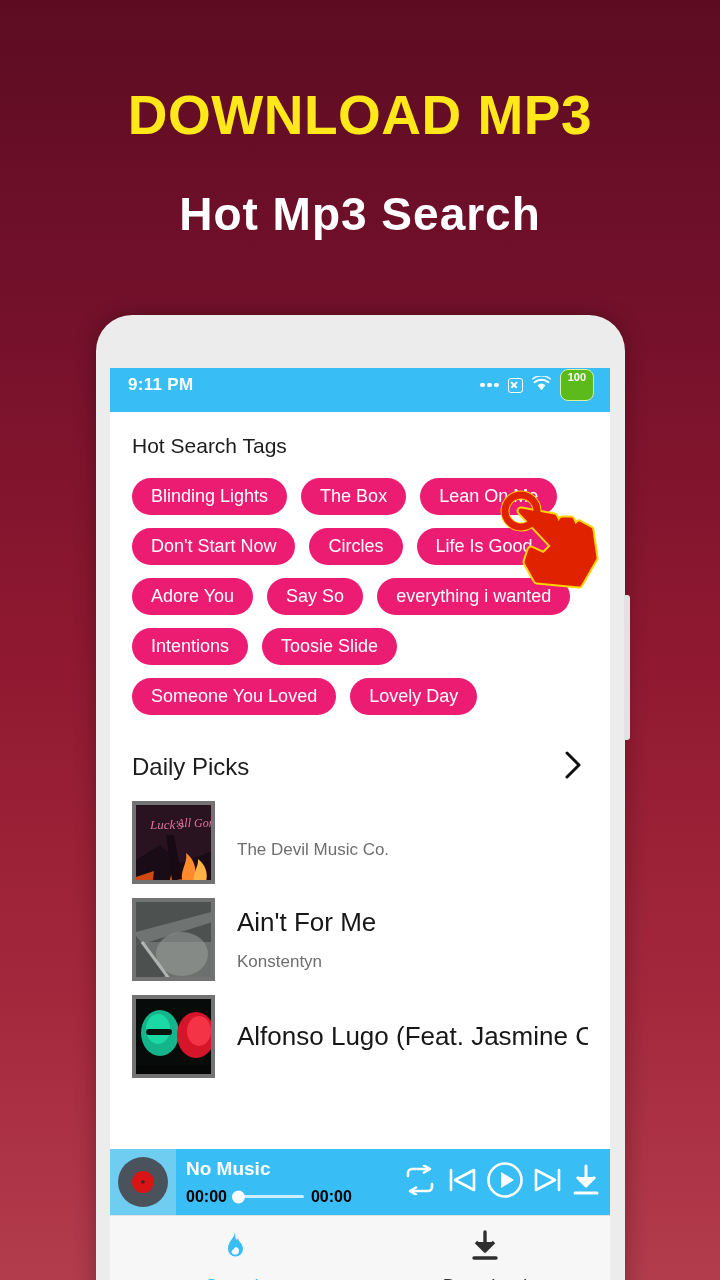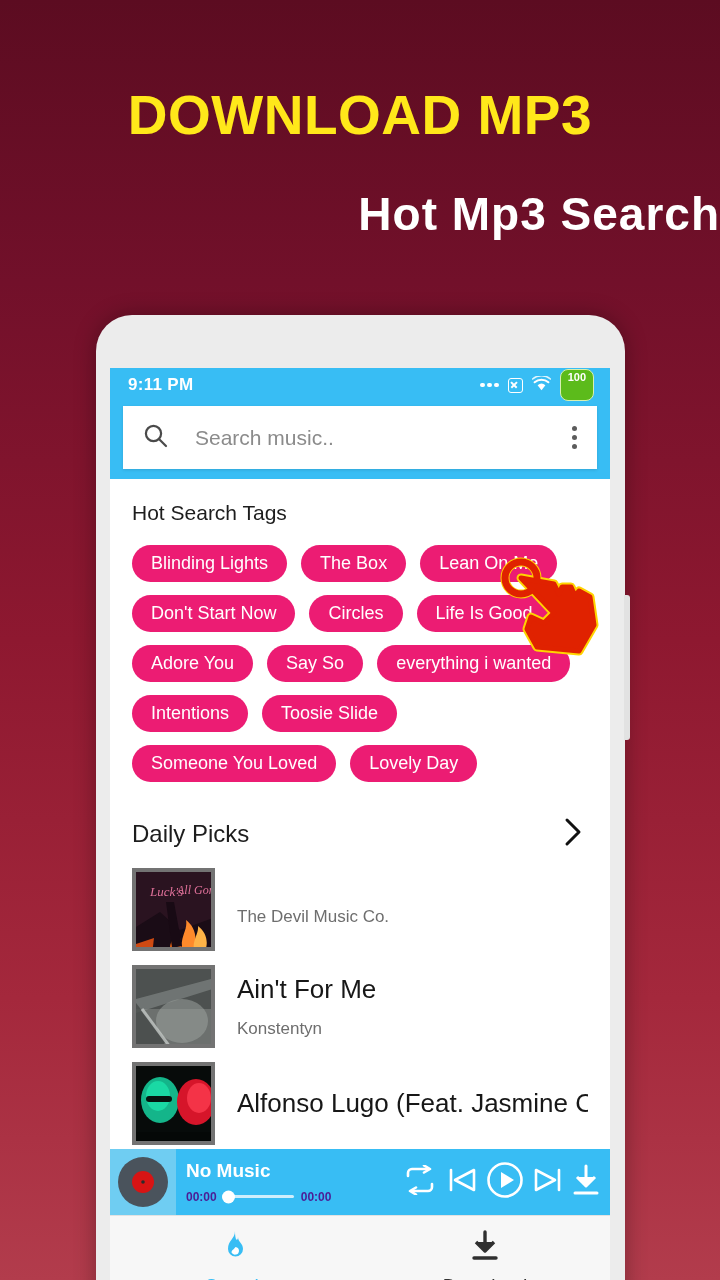--- a/index.html
+++ b/index.html
@@ -31,21 +31,20 @@
     line-height: 1;
     font-family: "Liberation Sans", sans-serif;
   }
   .promo-sub {
     margin-top: 48px;
     font-size: 46px;
     font-weight: bold;
     color: #ffffff;
     letter-spacing: 1px;
     line-height: 1;
-    text-align: right;
   }
 
   
   .phone {
     position: absolute;
     left: 96px;
     top: 315px;
     width: 529px;
     height: 1000px;
     background: #ececec;
@@ -239,21 +238,21 @@
     font-size: 19px;
     font-weight: bold;
     line-height: 1;
   }
   .player-seek {
     display: flex;
     align-items: center;
     gap: 7px;
     margin-top: 10px;
   }
-  .time { color: #4c1d95; font-size: 12px; font-weight: bold; }
+  .time { color: #000000; font-size: 16px; font-weight: bold; }
   .seek-track {
     position: relative;
     width: 70px; height: 3px;
     background: #cfeefc;
     border-radius: 2px;
   }
   .seek-thumb {
     position: absolute;
     left: 0; top: 50%;
     transform: translate(-2px,-50%);
@@ -317,34 +316,20 @@
             <svg width="19" height="15" viewBox="0 0 19 15">
               <path d="M9.5 14.2 L5.6 9.2 A6.2 6.2 0 0 1 13.4 9.2 Z" fill="#ffffff"></path>
               <path d="M2.6 6.3 A10.5 10.5 0 0 1 16.4 6.3" stroke="#ffffff" stroke-width="2" fill="none" stroke-linecap="round"></path>
               <path d="M0.6 3.0 A13.8 13.8 0 0 1 18.4 3.0" stroke="#ffffff" stroke-width="1.6" fill="none" stroke-linecap="round" opacity="0.85"></path>
             </svg>
           </span>
           <span class="battery">100</span>
         </div>
       </div>
 
-      <div class="searchbar">
-        <span class="search-icon">
-          <svg width="26" height="26" viewBox="0 0 26 26">
-            <circle cx="10.5" cy="10.5" r="7.6" stroke="#4a4a4a" stroke-width="2.2" fill="none"></circle>
-            <line x1="16.2" y1="16.2" x2="23" y2="23" stroke="#4a4a4a" stroke-width="2.2" stroke-linecap="round"></line>
-          </svg>
-        </span>
-        <span class="search-placeholder">Search music..</span>
-        <span class="kebab">
-            <i></i>
-            <i></i>
-            <i></i>
-          </span>
-      </div>
     </div>
 
     <div class="section-pad">
       <div class="section-title">Hot Search Tags</div>
 
       <div class="tags">
         <span class="tag">Blinding Lights</span>
         <span class="tag">The Box</span>
         <span class="tag">Lean On Me</span>
         <span class="tag">Don't Start Now</span>

